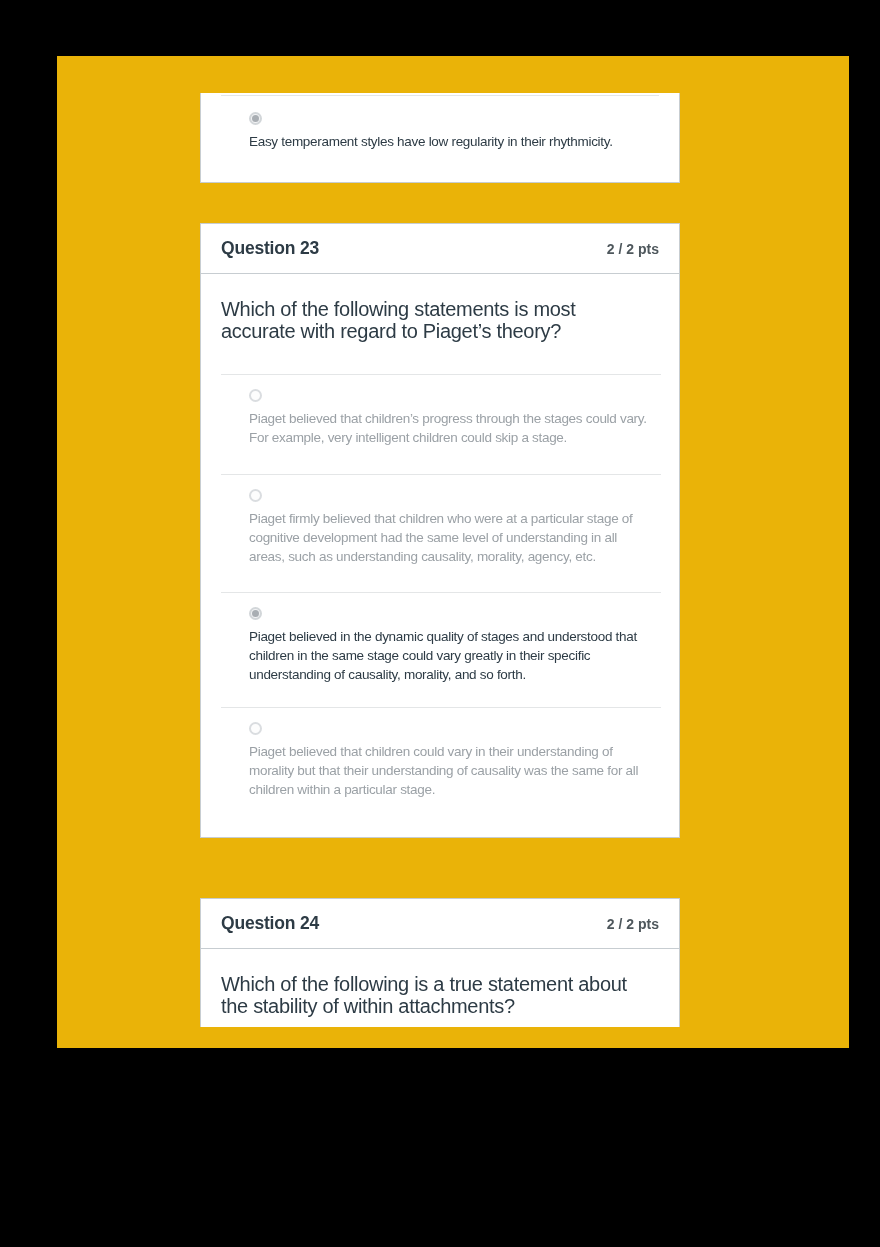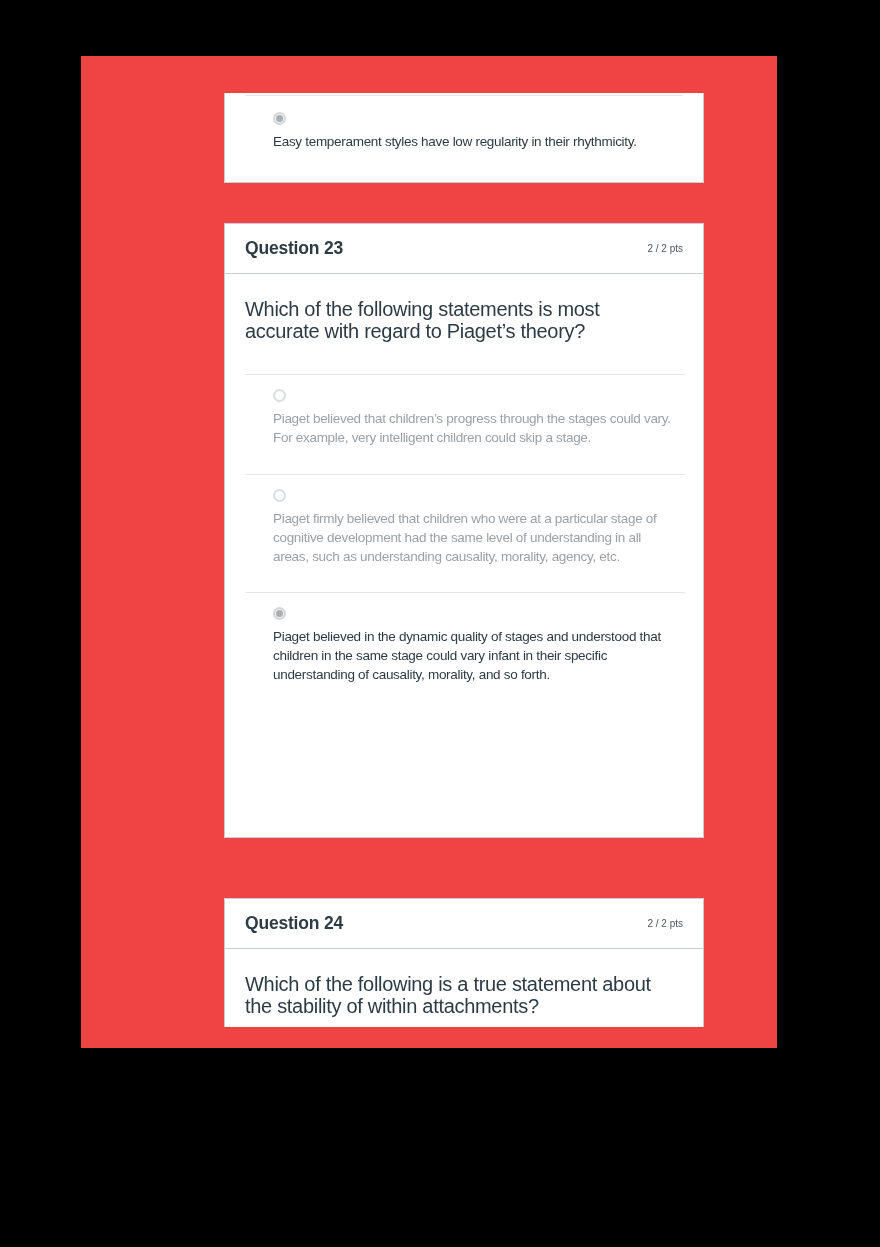--- a/index.html
+++ b/index.html
@@ -1,32 +1,32 @@
 <!DOCTYPE html>
 <html><head>
 <meta charset="utf-8">
 <style>
   html,body{margin:0;padding:0;background:#000;}
   .canvas{position:relative;width:880px;height:1247px;background:#000;overflow:hidden;
           font-family:"Liberation Sans", sans-serif;}
-  .page{position:absolute;left:57px;top:56px;width:696px;height:992px;background:#ef4444;margin-left:24px;}
+  .page{position:absolute;left:57px;top:56px;width:792px;height:992px;background:#eab308;}
 
   .qcard{position:absolute;left:143px;width:480px;box-sizing:border-box;background:#fff;
          border:1px solid #c7cdd1;}
   .qcard.clip-top{border-top:none;overflow:hidden;}
   .qcard.clip-bottom{border-bottom:none;overflow:hidden;}
 
   #card-top{top:37px;height:90px;}
   #card-q23{top:167px;height:615px;}
   #card-q24{top:842px;height:129px;}
 
   .q-header{display:flex;justify-content:space-between;align-items:center;
             height:49px;padding:0 20px;border-bottom:1px solid #c7cdd1;gap:35px;}
   .q-title{font-size:17.5px;font-weight:700;color:#2d3b45;letter-spacing:-0.2px;}
-  .q-points{font-size:10px;font-weight:400;color:#4e575c;text-align:center;}
+  .q-points{font-size:14px;font-weight:700;color:#4e575c;text-align:center;}
 
   .q-prompt{padding:24px 12px 32px 20px;font-size:20px;line-height:22px;color:#2d3b45;
             letter-spacing:-0.3px;max-width:446px;box-sizing:border-box;}
 
   .answers{margin:0;}
   .answer-row{border-top:1px solid #e4e6e7;margin:0 0 0 0;padding:15px 30px 26px 48px;}
   .top-divider{height:1px;background:#e4e6e7;margin:2px 20px 0 20px;}
 
   .radio{width:13px;height:13px;border-radius:50%;border:2px solid #dadde0;background:#fdfdfd;
          box-sizing:border-box;margin-bottom:7px;position:relative;}
@@ -69,23 +69,27 @@
           <div class="ans-text">Piaget believed that children’s progress through the stages could vary. For example, very intelligent children could skip a stage.</div>
         </div>
 
         <div class="answer-row">
           <div class="radio"></div>
           <div class="ans-text">Piaget firmly believed that children who were at a particular stage of cognitive development had the same level of understanding in all areas, such as understanding causality, morality, agency, etc.</div>
         </div>
 
         <div class="answer-row" style="padding-bottom:23px;">
           <div class="radio selected"></div>
-          <div class="ans-text selected">Piaget believed in the dynamic quality of stages and understood that children in the same stage could vary infant in their specific understanding of causality, morality, and so forth.</div>
+          <div class="ans-text selected">Piaget believed in the dynamic quality of stages and understood that children in the same stage could vary greatly in their specific understanding of causality, morality, and so forth.</div>
         </div>
 
+        <div class="answer-row">
+          <div class="radio"></div>
+          <div class="ans-text">Piaget believed that children could vary in their understanding of morality but that their understanding of causality was the same for all children within a particular stage.</div>
+        </div>
 
       </div>
     </div>
 
     <div class="qcard clip-bottom" id="card-q24">
       <div class="q-header">
         <div class="q-title">Question 24</div>
         <div class="q-points">2 / 2 pts</div>
       </div>
       <div class="q-prompt">Which of the following is a true statement about the stability of within attachments?</div>

